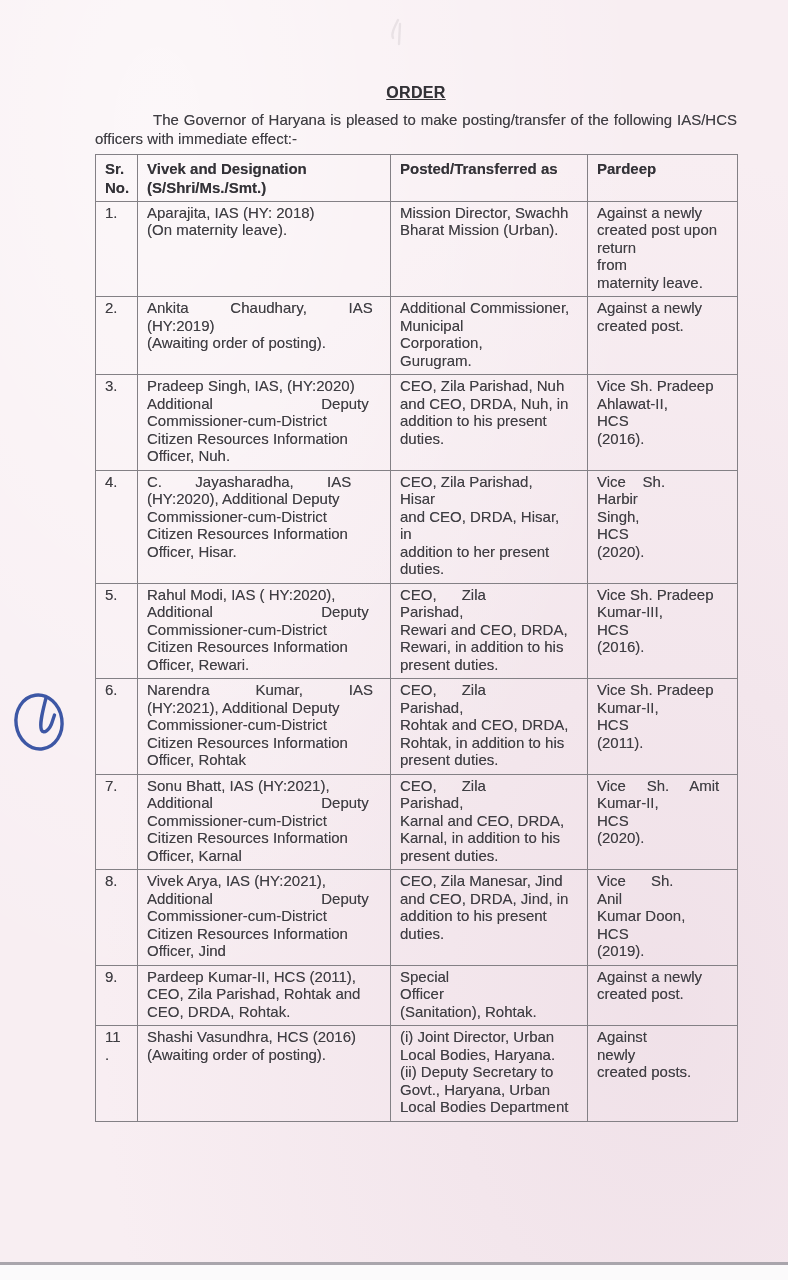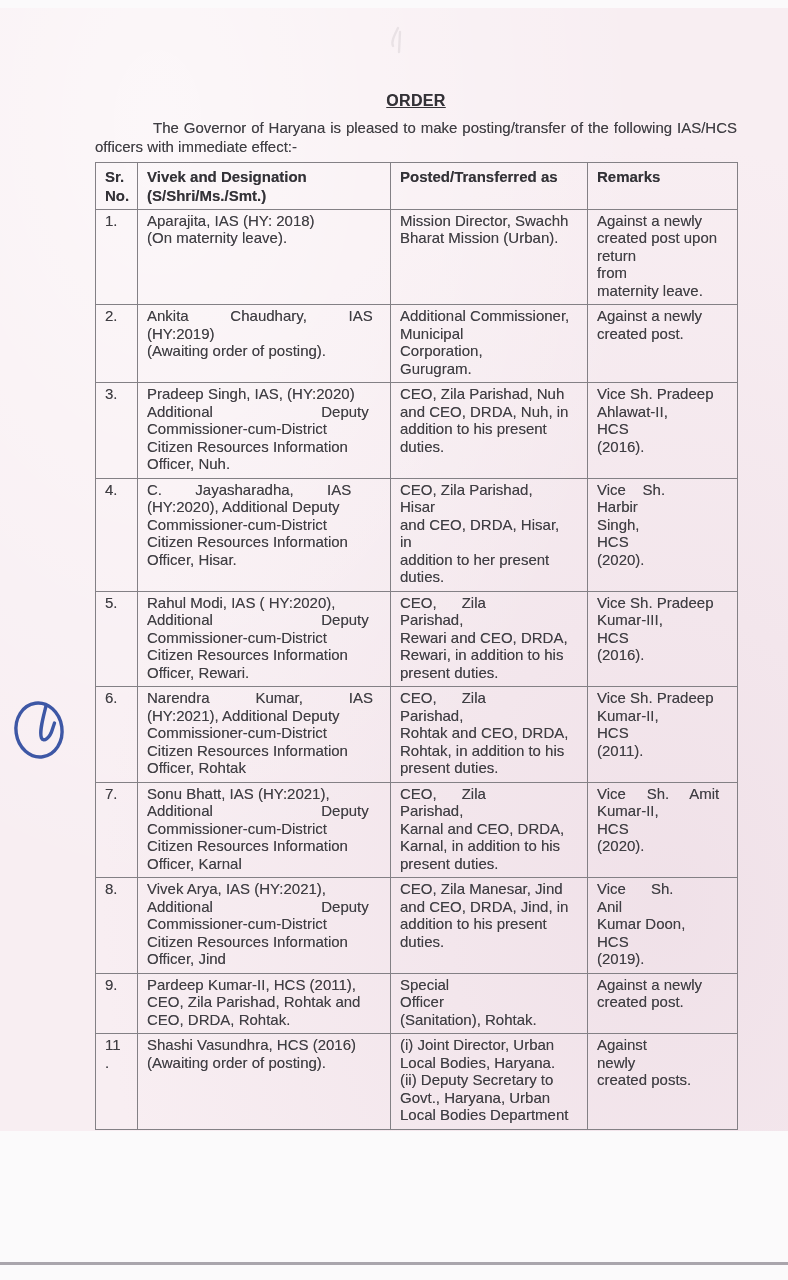--- a/index.html
+++ b/index.html
@@ -2,21 +2,21 @@
 <html><head>
 <meta charset="utf-8">
 <style>
   html,body{margin:0;padding:0;}
   body{
     width:788px;height:1280px;position:relative;overflow:hidden;
     font-family:"Liberation Sans","DejaVu Sans",sans-serif;
     background:#fbfafb;
   }
   .photo{
-    position:absolute;left:0;top:8px;width:788px;height:1123px;
+    position:absolute;left:0;top:0;width:788px;height:1262px;
     background:
       radial-gradient(ellipse at 20% 10%, rgba(255,255,255,0.55), rgba(255,255,255,0) 55%),
       radial-gradient(ellipse at 85% 80%, rgba(233,214,224,0.55), rgba(233,214,224,0) 60%),
       #f8eef2;
   }
   .edge-line{position:absolute;left:0;top:1262px;width:788px;height:3px;background:#a9a5ac;}
   .below-page{position:absolute;left:0;top:1265px;width:788px;height:15px;background:#fbfafb;}
 
   .doc{
     position:absolute;left:95px;top:84px;width:642px;
@@ -90,21 +90,21 @@
 No.</div>
             </th>
           <th>
               <div class="hl">Vivek and Designation
 (S/Shri/Ms./Smt.)</div>
             </th>
           <th>
               <div class="hl">Posted/Transferred as</div>
             </th>
           <th class="h-remarks">
-              <div class="hl">Remarks</div>
+              <div class="hl">Pardeep</div>
             </th>
         </tr>
       </thead>
       <tbody>
         <tr>
           <td class="sr">
               <div class="ct">1.</div>
             </td>
           <td>
               <div class="ct">Aparajita, IAS (HY: 2018)

